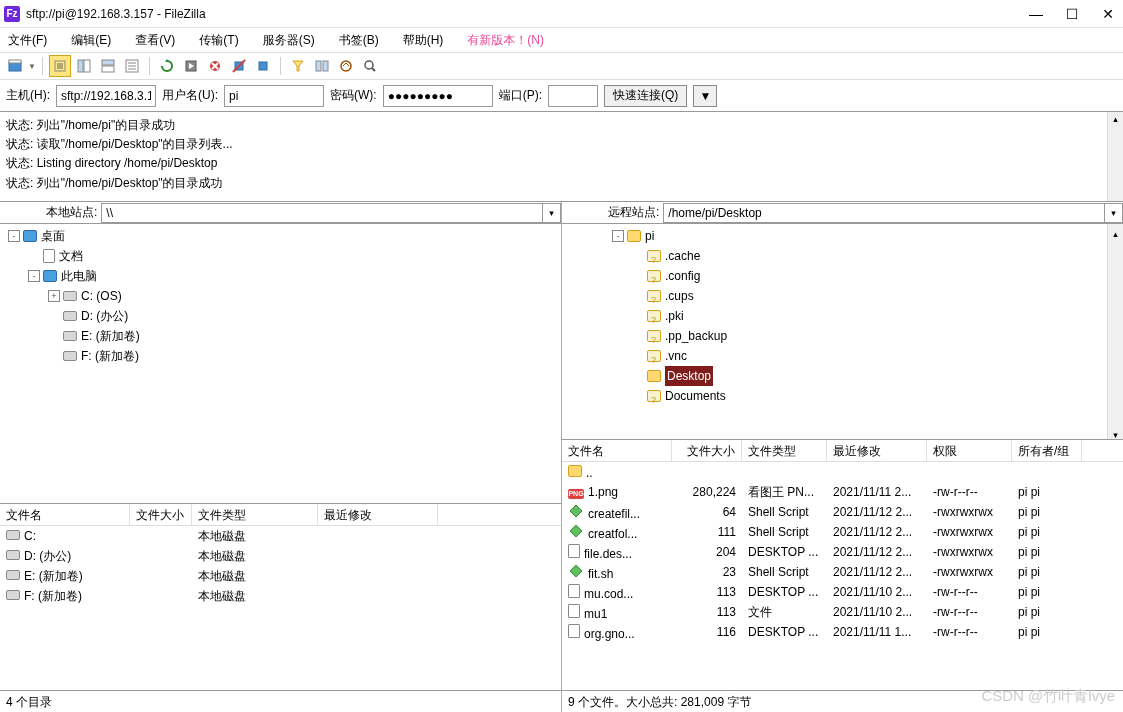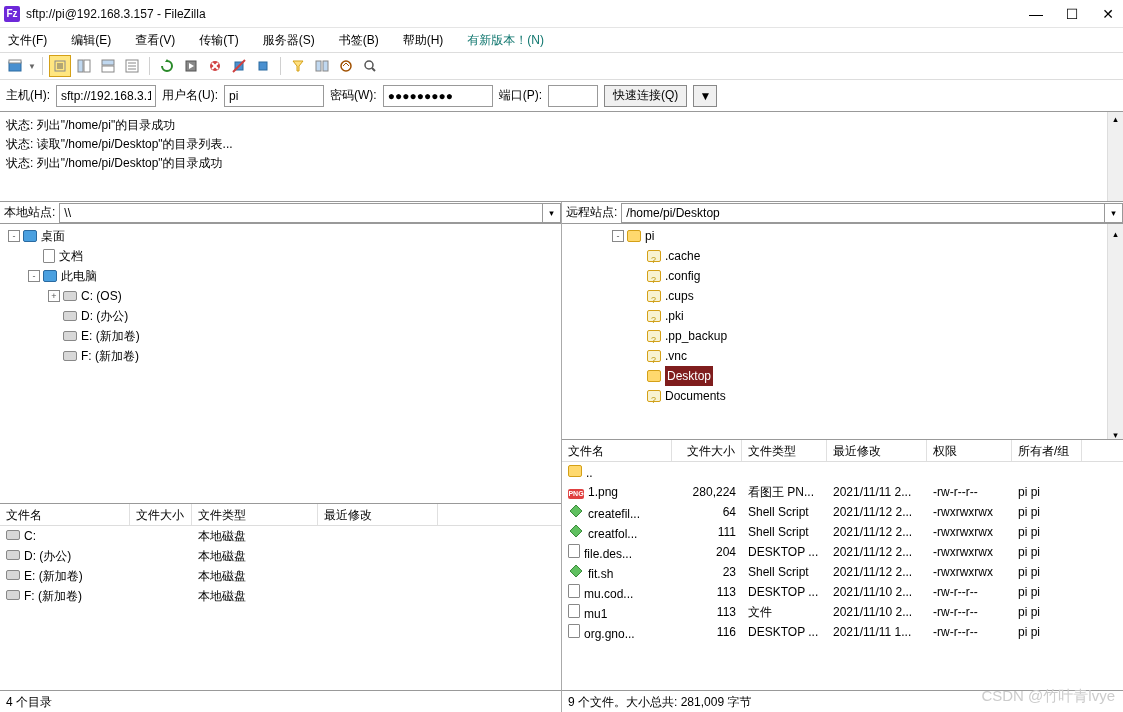--- a/index.html
+++ b/index.html
@@ -4,35 +4,35 @@
 <style>
   * { box-sizing: border-box; margin: 0; padding: 0; }
   body { font-family: "Microsoft YaHei", Tahoma, sans-serif; font-size: 12px; color: #000; background: #fff; width: 1123px; height: 712px; overflow: hidden; position: relative; }
   .titlebar { height: 28px; display: flex; align-items: center; padding: 0 4px; border-bottom: 1px solid #e5e5e5; }
   .titlebar .fzicon { width: 16px; height: 16px; background: #6d28d9; color: #fff; font-weight: bold; font-size: 10px; display: inline-flex; align-items: center; justify-content: center; border-radius: 2px; margin-right: 6px; }
   .titlebar .title { flex: 1; color: #0a0a0a; font-size: 12px; }
   .winbtns { display: flex; gap: 22px; margin-right: 4px; }
   .winbtn { width: 14px; height: 14px; display: inline-flex; align-items: center; justify-content: center; font-size: 14px; font-family: Arial; color: #000; }
   .menubar { height: 24px; display: flex; align-items: center; padding: 4px 8px; gap: 24px; }
   .menubar span { font-size: 12px; }
-  .menubar .newver { color: #0f766e; }
+  .menubar .newver { color: #ec4899; }
   .toolbar { height: 28px; display: flex; align-items: center; gap: 2px; padding: 0 4px; border-top: 1px solid #ddd; border-bottom: 1px solid #ddd; }
   .tbtn { width: 22px; height: 22px; display: inline-flex; align-items: center; justify-content: center; }
   .tsep { width: 1px; height: 18px; background: #d0d0d0; margin: 0 4px; }
   .quickbar { height: 32px; display: flex; align-items: center; gap: 6px; padding: 4px 6px; border-bottom: 1px solid #999; }
   .quickbar label { font-size: 12px; }
   .quickbar input { height: 22px; border: 1px solid #999; padding: 0 4px; font-size: 12px; }
   .quickbar button { height: 22px; border: 1px solid #888; background: #f0f0f0; font-size: 12px; padding: 0 8px; }
   .logpane { height: 90px; border-bottom: 1px solid #999; padding: 4px 6px; font-size: 12px; line-height: 1.6; overflow: hidden; position: relative; background: #fff; }
   .logline { white-space: nowrap; }
   .panes { display: flex; height: calc(100% - 28px - 24px - 28px - 32px - 90px - 22px); }
   .pane { flex: 1; display: flex; flex-direction: column; border-right: 1px solid #aaa; }
   .pane:last-child { border-right: none; }
   .sitebar { display: flex; align-items: center; height: 22px; border-bottom: 1px solid #999; font-size: 12px; }
-  .sitebar label { padding: 0 4px; }
+  .sitebar label { padding: 0 4px; margin-left: 42px; }
   .sitebar input { flex: 1; height: 20px; border: 1px solid #999; font-size: 12px; padding: 0 4px; }
   .dropbtn { width: 18px; height: 20px; border: 1px solid #999; border-left: none; display: inline-flex; align-items: center; justify-content: center; font-size: 9px; }
   .tree { flex: 0 0 auto; overflow: auto; border-bottom: 1px solid #999; font-size: 12px; line-height: 20px; padding: 2px 0; position: relative; }
   .tree .row { display: flex; align-items: center; white-space: nowrap; height: 20px; }
   .tree .exp { width: 12px; height: 12px; border: 1px solid #888; display: inline-flex; align-items: center; justify-content: center; font-size: 9px; margin-right: 3px; color: #555; }
   .tree .spc { display: inline-block; }
   .ico { width: 16px; height: 16px; display: inline-flex; align-items: center; justify-content: center; margin-right: 4px; flex-shrink: 0; }
   .ico.folder { background: #ffd96e; border: 1px solid #d4a017; border-radius: 2px; width: 14px; height: 12px; }
   .ico.folder.unk { background: #f8f2d0; position: relative; }
   .ico.folder.unk::after { content: "?"; position: absolute; font-size: 9px; color: #c0a020; left: 3px; top: -1px; }
@@ -190,20 +190,21 @@
   <input style="width: 110px;" value="●●●●●●●●●">
   <label>端口(P):</label>
   <input style="width: 50px;" value="">
   <button>快速连接(Q)</button>
   <button style="width:24px;padding:0">▼</button>
 </div>
 
 <div class="logpane">
   <div class="logline">状态: 列出"/home/pi"的目录成功</div>
   <div class="logline">状态: 读取"/home/pi/Desktop"的目录列表...</div>
+  <div class="logline">状态: Listing directory /home/pi/Desktop</div>
   <div class="logline">状态: 列出"/home/pi/Desktop"的目录成功</div>
   <div class="scrollcorner" style="top:0;bottom:0">
       <div class="scrollup">▴</div>
     </div>
 </div>
 
 <div class="panes">
 
   <div class="pane">
     <div class="sitebar">

